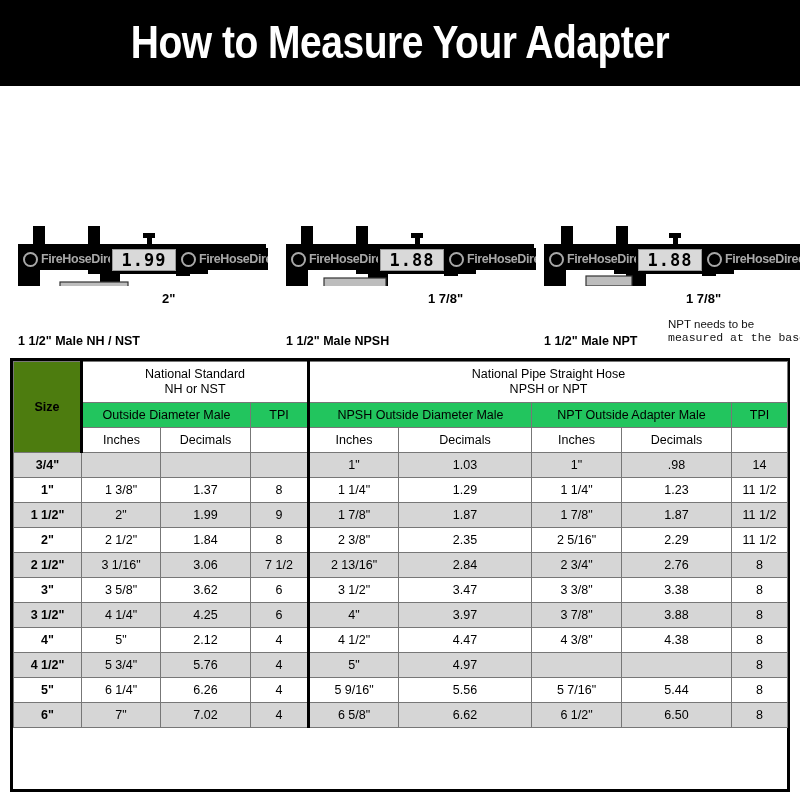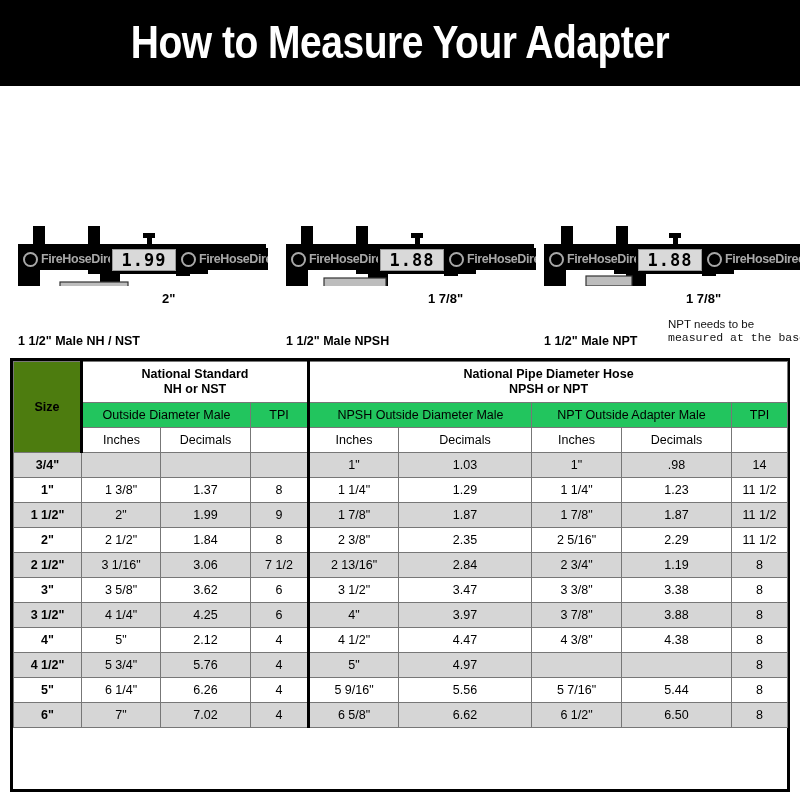--- a/index.html
+++ b/index.html
@@ -106,21 +106,21 @@
   td,th{
     border:1px solid #777;
     text-align:center;
     vertical-align:middle;
     color:#000;
     font-weight:normal;
     padding:0;
     height:24px;
     overflow:hidden;
   }
-  th.grp{font-size:12.5px;height:40px;line-height:15px;background:#fff;font-weight:bold;}
+  th.grp{font-size:12.5px;height:40px;line-height:15px;background:#fff;}
   th.sizehead{font-size:12.5px;font-weight:bold;background:#4d7c0f;}
   th.sub{background:#22c55e;font-size:12.5px;height:24px;}
   th.unit{background:#fff;font-size:12.5px;height:24px;}
   tr.shade td{background:#d6d6d6;}
   tr.plain td{background:#ffffff;}
   td.size{font-weight:bold;font-size:12.5px;}
   td.val{font-size:12.5px;}
   .thickr{border-right:3px solid #000 !important;}
 </style>
 </head>
@@ -294,21 +294,21 @@
       <col style="width:56px">
     </colgroup>
     <thead>
       <tr>
         <th class="sizehead thickr" rowspan="3">Size</th>
         <th class="grp thickr" colspan="3">
           <div>National Standard</div>
           <div>NH or NST</div>
         </th>
         <th class="grp" colspan="5">
-          <div>National Pipe Diameter Hose</div>
+          <div>National Pipe Straight Hose</div>
           <div>NPSH or NPT</div>
         </th>
       </tr>
       <tr>
         <th class="sub" colspan="2">Outside Diameter Male</th>
         <th class="sub thickr">TPI</th>
         <th class="sub" colspan="2">NPSH Outside Diameter Male</th>
         <th class="sub" colspan="2">NPT Outside Adapter Male</th>
         <th class="sub">TPI</th>
       </tr>
@@ -369,21 +369,21 @@
           <td class="val">11 1/2</td>
         </tr>
         <tr class="shade">
           <td class="size">2 1/2"</td>
           <td class="val">3 1/16"</td>
           <td class="val">3.06</td>
           <td class="val thickr">7 1/2</td>
           <td class="val">2 13/16"</td>
           <td class="val">2.84</td>
           <td class="val">2 3/4"</td>
-          <td class="val">1.19</td>
+          <td class="val">2.76</td>
           <td class="val">8</td>
         </tr>
         <tr class="plain">
           <td class="size">3"</td>
           <td class="val">3 5/8"</td>
           <td class="val">3.62</td>
           <td class="val thickr">6</td>
           <td class="val">3 1/2"</td>
           <td class="val">3.47</td>
           <td class="val">3 3/8"</td>

